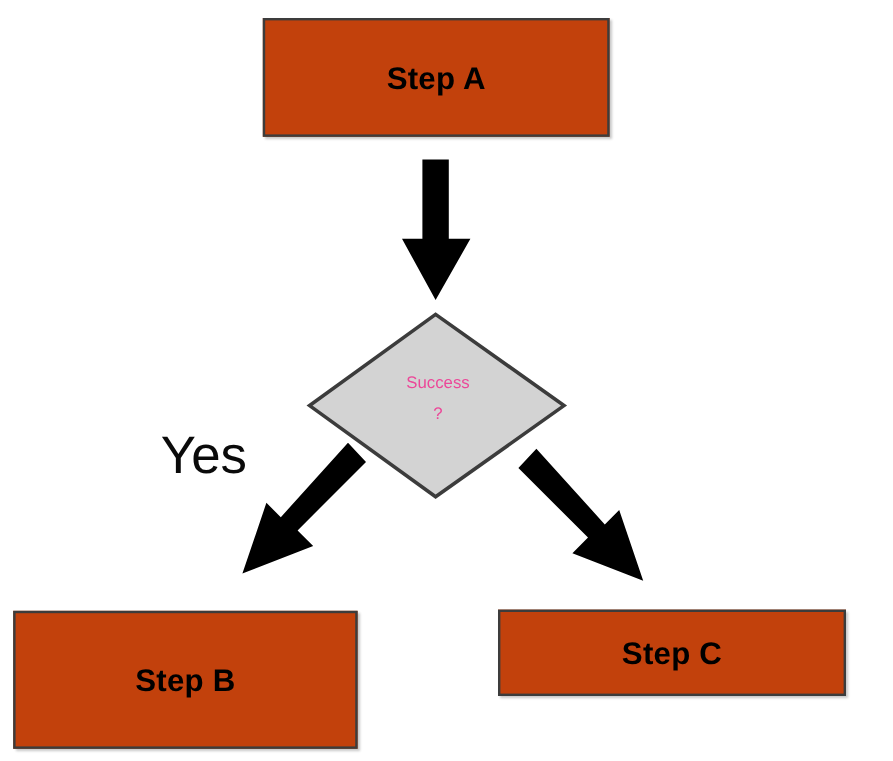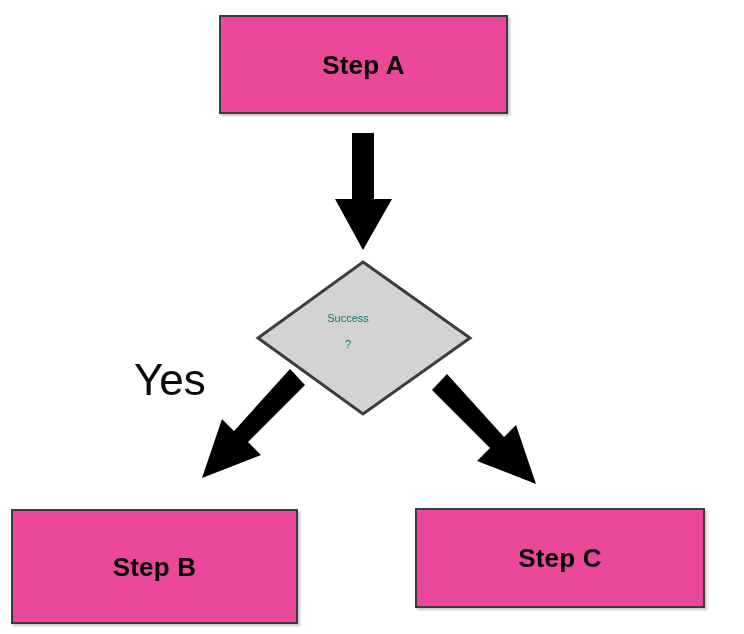--- a/index.html
+++ b/index.html
@@ -19,51 +19,51 @@
     position: absolute;
     left: 0;
     top: 0;
     width: 744px;
     height: 634px;
   }
   
   .proc-box {
     position: absolute;
     box-sizing: border-box;
-    background: #ec4899;
+    background: #c2410c;
     border: 2px solid #3c3c3c;
     box-shadow: 2px 2px 2px rgba(0,0,0,0.22);
     display: flex;
     align-items: center;
     justify-content: center;
   }
   .proc-label {
     font-family: "Liberation Sans", sans-serif;
     font-size: 26px;
     font-weight: bold;
     color: #000000;
     letter-spacing: 0.2px;
     line-height: 1;
     white-space: nowrap;
   }
   #box-step-a { left: 219px; top: 15px;  width: 289px; height: 99px; }
   #box-step-b { left: 11px;  top: 509px; width: 287px; height: 115px; }
-  #box-step-c { left: 415px; top: 508px; width: 290px; height: 100px; }
+  #box-step-c { left: 415px; top: 508px; width: 290px; height: 72px; }
 
   
   .diamond-text {
     position: absolute;
-    left: 268px;
+    left: 285px;
     top: 305px;
     width: 160px;
     text-align: center;
     font-family: "Liberation Sans", sans-serif;
-    font-size: 11px;
+    font-size: 14px;
     font-weight: normal;
-    color: #0f766e;
+    color: #ec4899;
     line-height: 26px;
     pointer-events: none;
   }
   .diamond-text .q { display: block; }
 
   
   .branch-label {
     position: absolute;
     font-family: "Liberation Sans", sans-serif;
     font-size: 44px;

